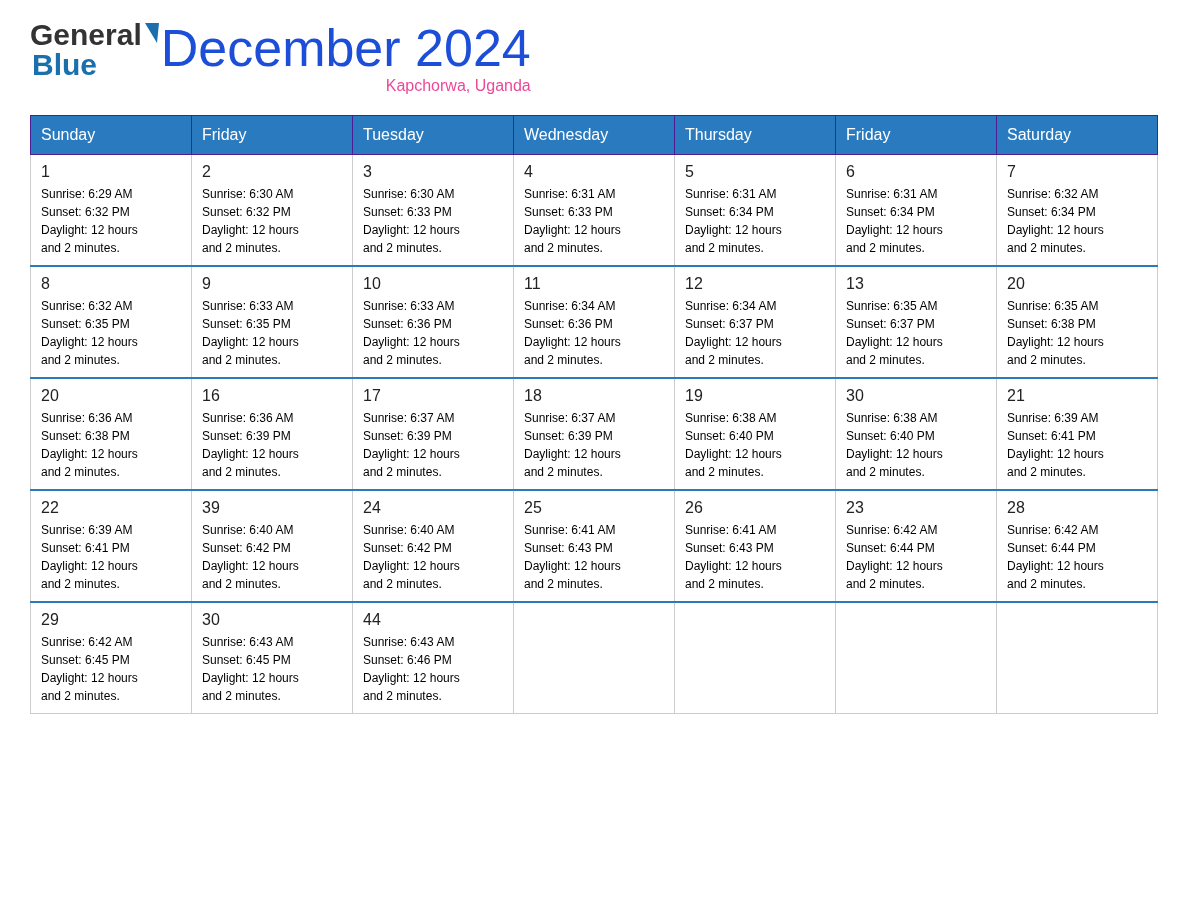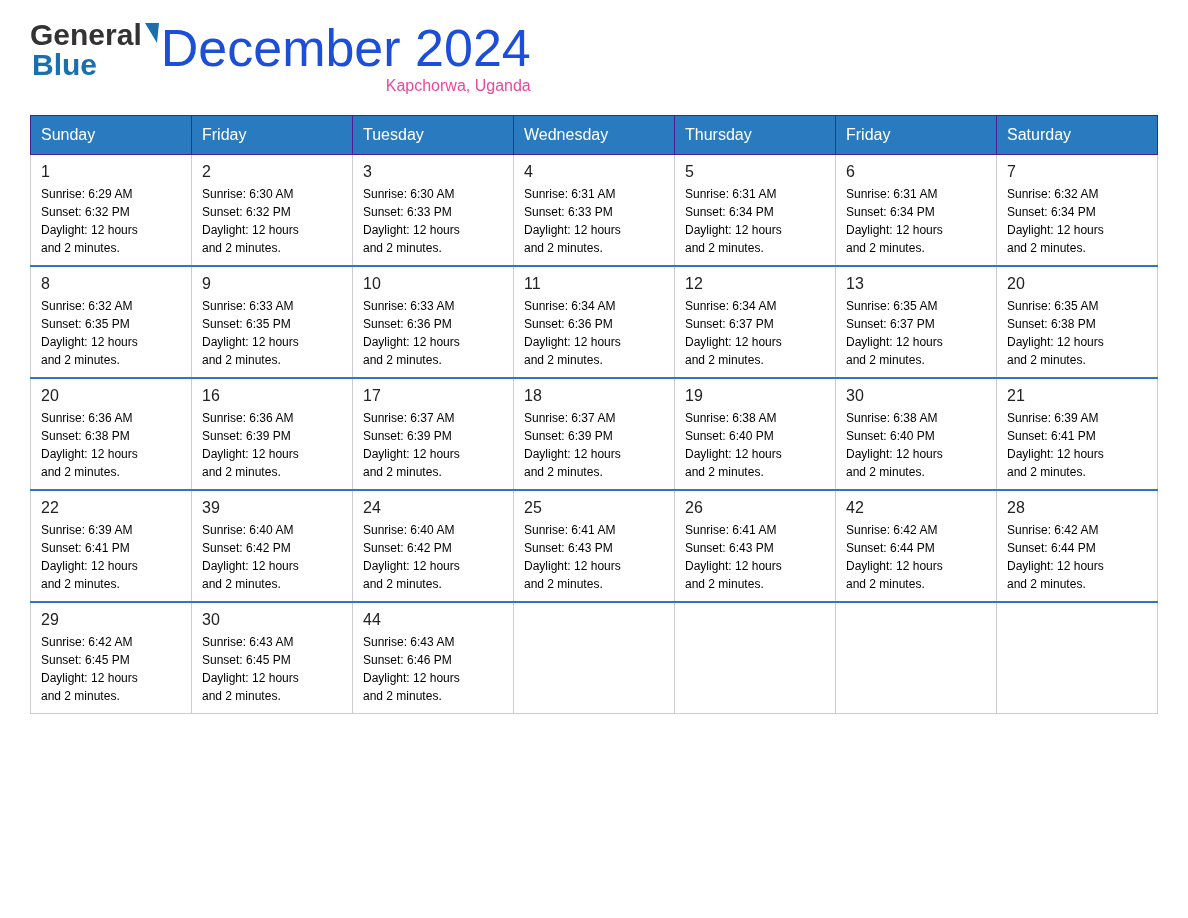--- a/index.html
+++ b/index.html
@@ -246,21 +246,21 @@
         </td>
         <td>
           <span class="day-number">25</span>
           <div class="day-info">Sunrise: 6:41 AM<br>Sunset: 6:43 PM<br>Daylight: 12 hours<br>and 2 minutes.</div>
         </td>
         <td>
           <span class="day-number">26</span>
           <div class="day-info">Sunrise: 6:41 AM<br>Sunset: 6:43 PM<br>Daylight: 12 hours<br>and 2 minutes.</div>
         </td>
         <td>
-          <span class="day-number">42</span>
+          <span class="day-number">23</span>
           <div class="day-info">Sunrise: 6:42 AM<br>Sunset: 6:44 PM<br>Daylight: 12 hours<br>and 2 minutes.</div>
         </td>
         <td>
           <span class="day-number">28</span>
           <div class="day-info">Sunrise: 6:42 AM<br>Sunset: 6:44 PM<br>Daylight: 12 hours<br>and 2 minutes.</div>
         </td>
       </tr>
       <tr>
         <td>
           <span class="day-number">29</span>

